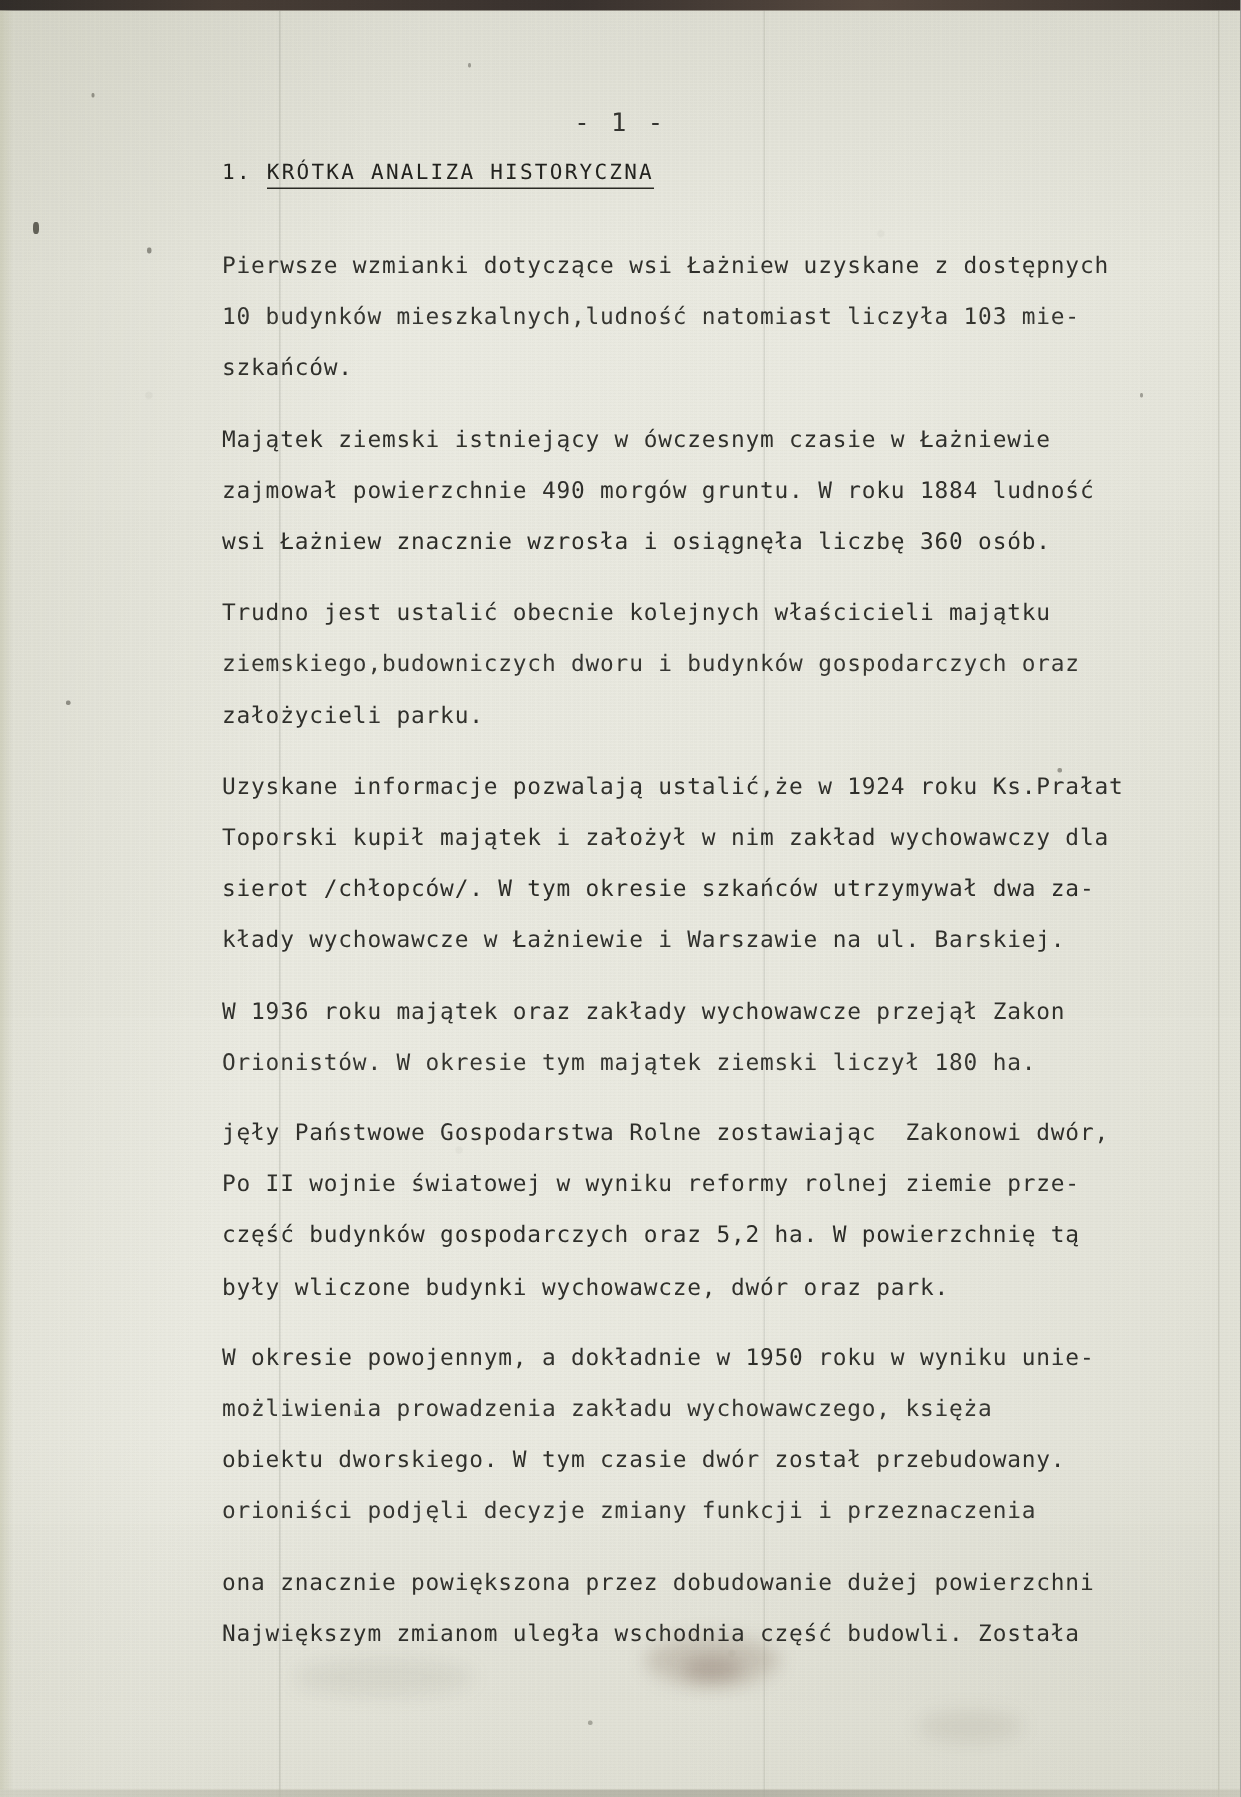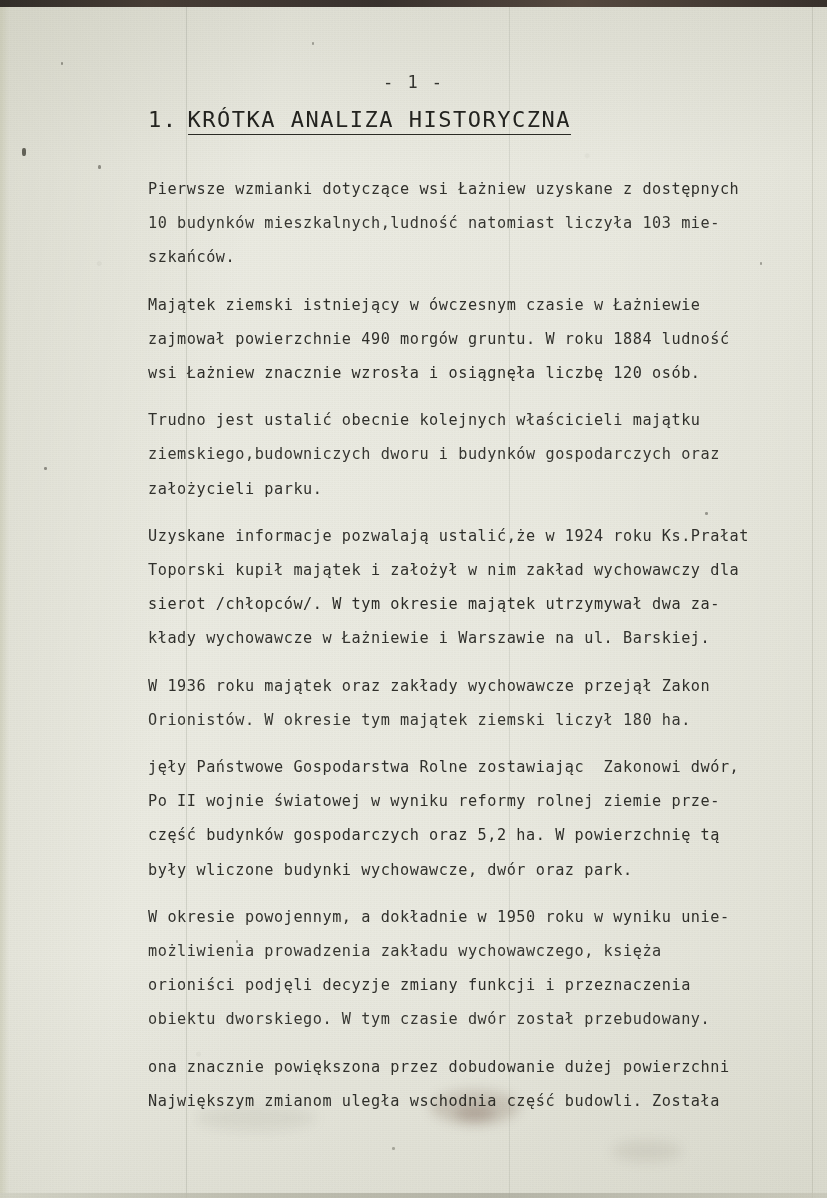--- a/index.html
+++ b/index.html
@@ -91,38 +91,38 @@
     width: 827px;
     text-align: center;
     font-size: 17px;
     letter-spacing: 2px;
     opacity: 0.9;
   }
 
   .heading {
     position: absolute;
     left: 148px; top: 107px;
-    font-size: 22px;
+    font-size: 14px;
     letter-spacing: 1.5px;
     white-space: nowrap;
   }
   .heading .num { margin-right: 10px; }
   .heading .title {
     border-bottom: 1.5px solid #2a2a24;
     padding-bottom: 2px;
   }
 
   .body {
     position: absolute;
     left: 148px;
     top: 160px;
     width: 660px;
   }
 
-  .para { margin: 12px 0 13px 0; }
+  .para { margin: 0 0 13px 0; }
 
   .line {
     font-size: 15.2px;
     line-height: 34.2px;
     letter-spacing: 0.55px;
     white-space: pre;
     opacity: 0.93;
   }
 
   
@@ -177,48 +177,48 @@
 
     <div class="body">
         <div class="para">
           <div class="line">Pierwsze wzmianki dotyczące wsi Łażniew uzyskane z dostępnych</div>
           <div class="line">10 budynków mieszkalnych,ludność natomiast liczyła 103 mie-</div>
           <div class="line">szkańców.</div>
         </div>
         <div class="para">
           <div class="line">Majątek ziemski istniejący w ówczesnym czasie w Łażniewie</div>
           <div class="line">zajmował powierzchnie 490 morgów gruntu. W roku 1884 ludność</div>
-          <div class="line">wsi Łażniew znacznie wzrosła i osiągnęła liczbę 120 osób.</div>
+          <div class="line">wsi Łażniew znacznie wzrosła i osiągnęła liczbę 360 osób.</div>
         </div>
         <div class="para">
           <div class="line">Trudno jest ustalić obecnie kolejnych właścicieli majątku</div>
           <div class="line">ziemskiego,budowniczych dworu i budynków gospodarczych oraz</div>
           <div class="line">założycieli parku.</div>
         </div>
         <div class="para">
           <div class="line">Uzyskane informacje pozwalają ustalić,że w 1924 roku Ks.Prałat</div>
           <div class="line">Toporski kupił majątek i założył w nim zakład wychowawczy dla</div>
-          <div class="line">sierot /chłopców/. W tym okresie majątek utrzymywał dwa za-</div>
+          <div class="line">sierot /chłopców/. W tym okresie szkańców utrzymywał dwa za-</div>
           <div class="line">kłady wychowawcze w Łażniewie i Warszawie na ul. Barskiej.</div>
         </div>
         <div class="para">
           <div class="line">W 1936 roku majątek oraz zakłady wychowawcze przejął Zakon</div>
           <div class="line">Orionistów. W okresie tym majątek ziemski liczył 180 ha.</div>
         </div>
         <div class="para">
           <div class="line">jęły Państwowe Gospodarstwa Rolne zostawiając  Zakonowi dwór,</div>
           <div class="line">Po II wojnie światowej w wyniku reformy rolnej ziemie prze-</div>
           <div class="line">część budynków gospodarczych oraz 5,2 ha. W powierzchnię tą</div>
           <div class="line">były wliczone budynki wychowawcze, dwór oraz park.</div>
         </div>
         <div class="para">
           <div class="line">W okresie powojennym, a dokładnie w 1950 roku w wyniku unie-</div>
           <div class="line">możliwienia prowadzenia zakładu wychowawczego, księża</div>
+          <div class="line">obiektu dworskiego. W tym czasie dwór został przebudowany.</div>
           <div class="line">orioniści podjęli decyzje zmiany funkcji i przeznaczenia</div>
-          <div class="line">obiektu dworskiego. W tym czasie dwór został przebudowany.</div>
         </div>
         <div class="para">
           <div class="line">ona znacznie powiększona przez dobudowanie dużej powierzchni</div>
           <div class="line">Największym zmianom uległa wschodnia część budowli. Została</div>
         </div>
       </div>
 
   </div>
 
   <div class="edge-bottom"></div>

